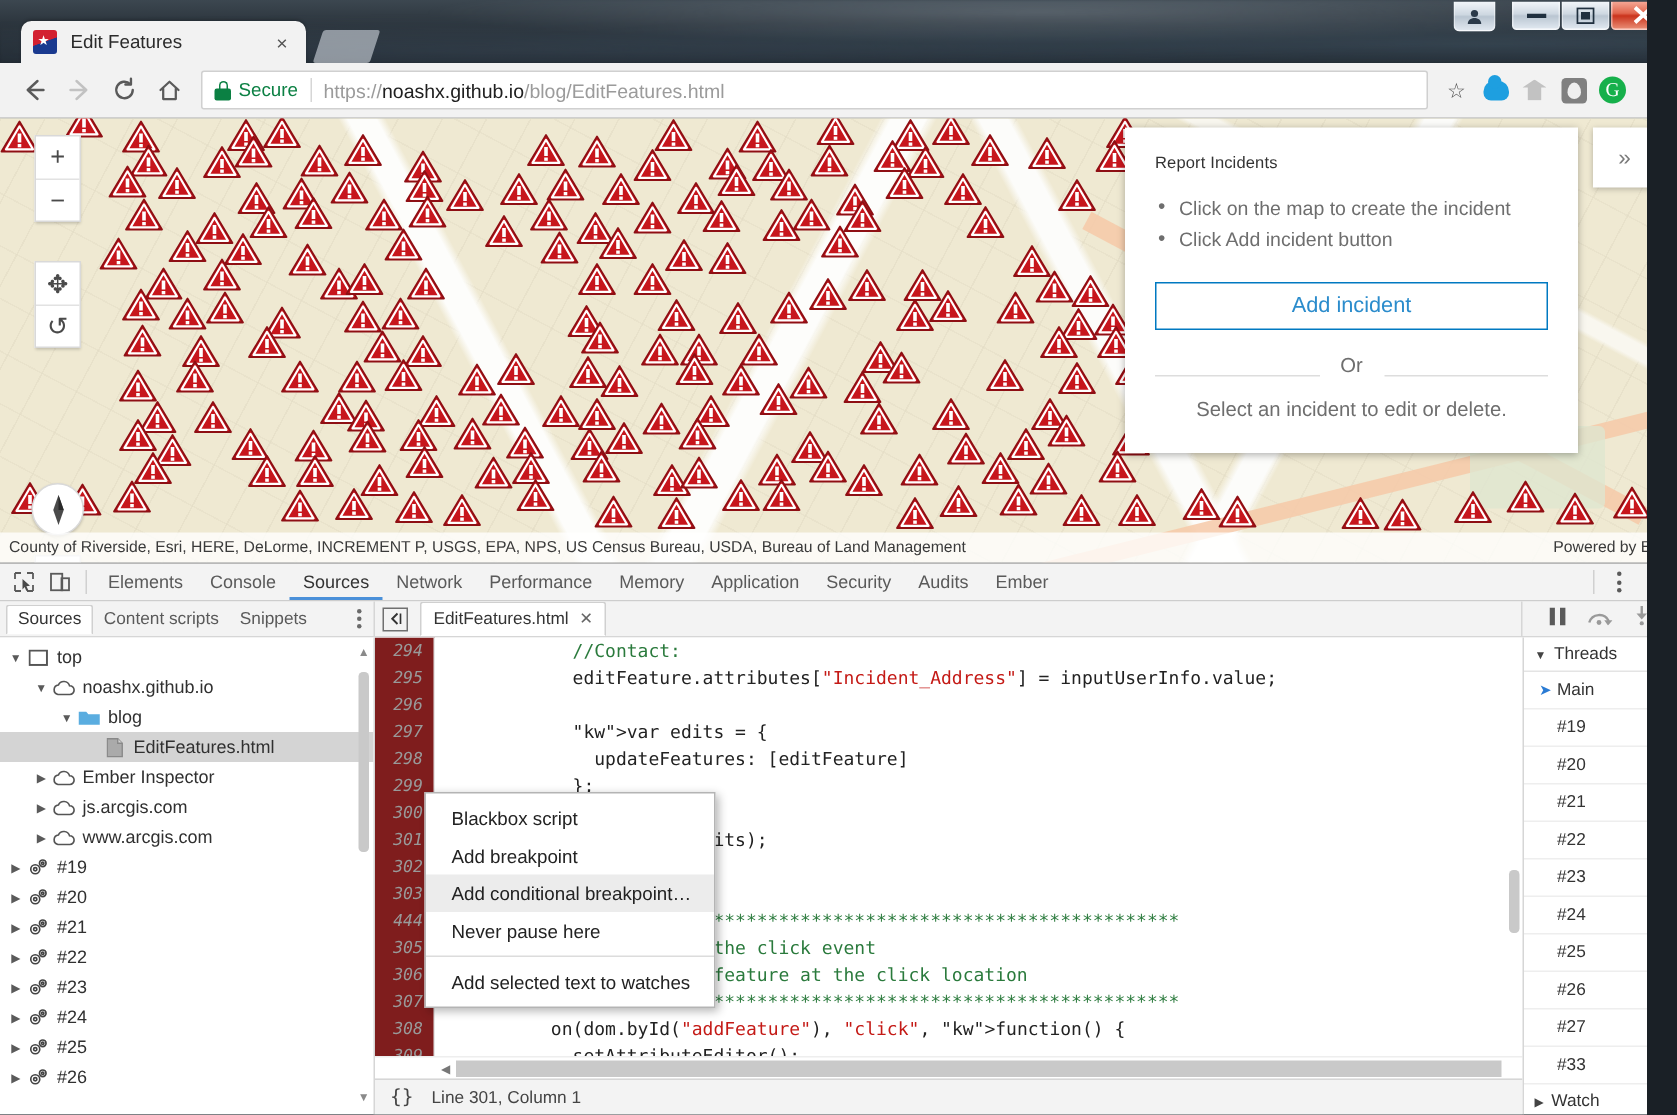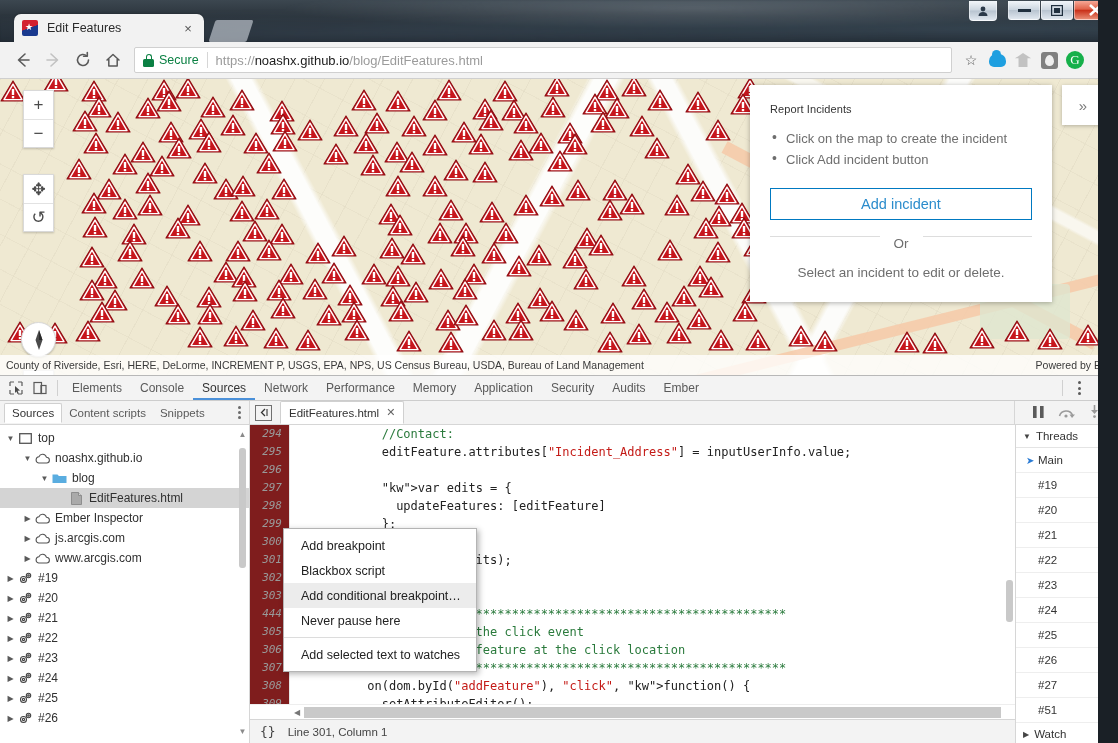--- a/index.html
+++ b/index.html
@@ -143,21 +143,21 @@
   
   .panel { position:absolute; right:66px; top:6px; width:302px; background:#fff;
            box-shadow:0 1px 5px rgba(0,0,0,.3); padding:18px 20px 22px 20px; }
   .panel h2 { font-size:11px; font-weight:normal; color:#333; margin-bottom:13px; letter-spacing:.1px;}
   .panel ul { list-style:none; margin-bottom:18px; }
   .panel li { font-size:13px; color:#6e6e6e; padding-left:16px; position:relative; line-height:21px; }
   .panel li::before { content:"•"; position:absolute; left:2px; top:-1px; font-size:14px; color:#6e6e6e; }
   .addbtn { width:100%; height:32px; border:1px solid #0079c1; background:#fff; color:#2b8ccc;
             font-size:14.5px; font-family:"Liberation Sans",sans-serif; display:flex;
             align-items:center; justify-content:center; }
-  .orrow { display:flex; align-items:flex-start; margin:16px 0 14px; }
+  .orrow { display:flex; align-items:flex-end; margin:16px 0 14px; }
   .orrow .ln { flex:1; height:1px; background:#ddd; }
   .orrow span { margin:0 14px; font-size:13.5px; color:#6e6e6e; }
   .seltxt { text-align:center; font-size:13.5px; color:#6e6e6e; }
   .expbtn { position:absolute; right:14px; top:6px; width:42px; height:40px; background:#fff;
             box-shadow:0 1px 4px rgba(0,0,0,.25); display:flex; align-items:center;
             justify-content:center; color:#7a7a7a; font-size:15px; }
 
   
   .devtools { position:absolute; left:0; top:375px; width:1118px; height:368px; background:#fff;
               border-top:1px solid #b8b8b8; display:flex; flex-direction:column; }
@@ -2337,36 +2337,36 @@
           <div class="rrow">
             <span class="arrow"></span>
             <span>#26</span>
           </div>
           <div class="rrow">
             <span class="arrow"></span>
             <span>#27</span>
           </div>
           <div class="rrow">
             <span class="arrow"></span>
-            <span>#51</span>
+            <span>#33</span>
           </div>
           <div class="rsec">
             <span class="cw">▶</span>
             <span>Watch</span>
           </div>
         </div>
     </div>
   </div>
 
   <div class="ctxmenu" id="ctxmenu">
       <div class="ctxitem">
-        <span>Add breakpoint</span>
+        <span>Blackbox script</span>
       </div>
       <div class="ctxitem">
-        <span>Blackbox script</span>
+        <span>Add breakpoint</span>
       </div>
       <div class="ctxitem hl">
         <span>Add conditional breakpoint…</span>
       </div>
       <div class="ctxitem">
         <span>Never pause here</span>
       </div>
       <div class="ctxsep"></div>
       <div class="ctxitem">
         <span>Add selected text to watches</span>

